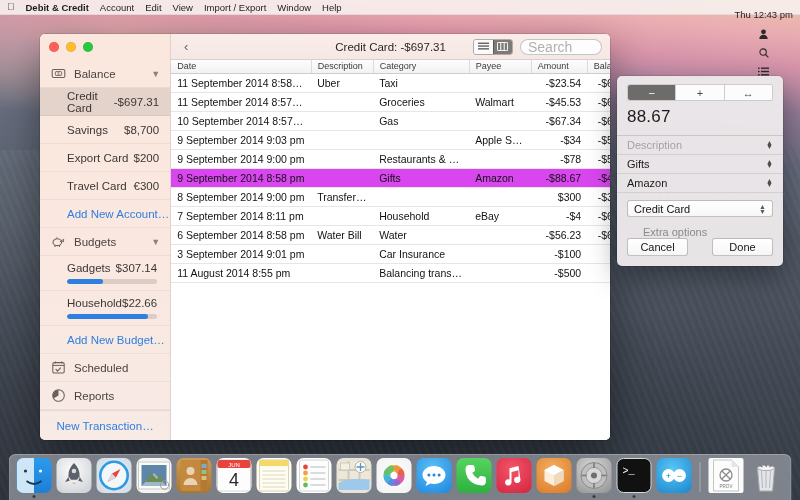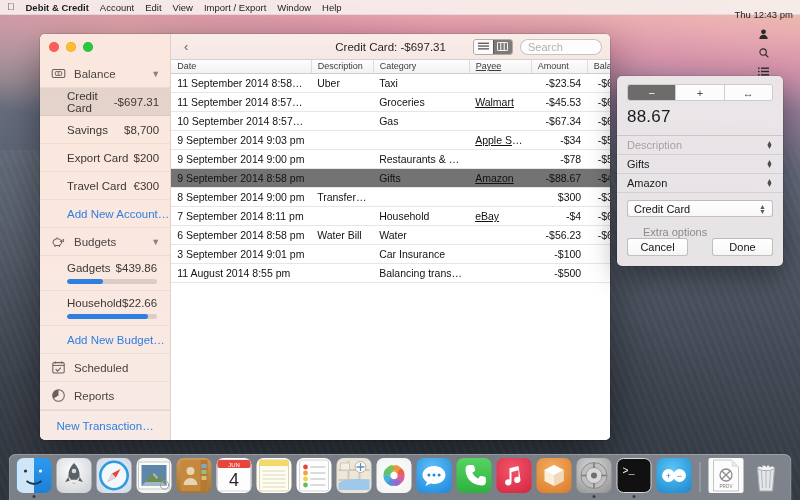--- a/index.html
+++ b/index.html
@@ -142,42 +142,42 @@
   }
   .tb-right { margin-left: auto; display: flex; align-items: center; gap: 7px; z-index: 2; }
   .seg { display: flex; border: 0.5px solid rgba(0,0,0,0.28); border-radius: 3px; overflow: hidden; height: 16px; }
   .seg > div { width: 19px; display: flex; align-items: center; justify-content: center; background: #fbfbfb; }
   .seg > div + div { border-left: 0.5px solid rgba(0,0,0,0.28); }
   .seg > div.on { background: #7d7a77; }
   .search-field {
     width: 82px; height: 16px; border-radius: 8px;
     background: #fdfdfd; border: 0.5px solid rgba(0,0,0,0.22);
     display: flex; align-items: center; padding: 0 7px;
-    font-size: 11px; color: #b3b0ad;
+    font-size: 14px; color: #b3b0ad;
   }
 
   
   #tablewrap { flex: 1 1 auto; overflow: hidden; background: #fff; }
   table.tx { width: 100%; border-collapse: collapse; table-layout: fixed; }
   table.tx th {
     font-weight: normal; font-size: 9px; color: #3b3b3b; text-align: left;
     padding: 1px 6px 2px 6px; height: 13px;
     background: linear-gradient(180deg,#fdfdfd,#f2f2f2);
     border-bottom: 0.5px solid #cdcdcd;
   }
   table.tx th + th { border-left: 0.5px solid #dcdcdc; }
   table.tx td {
     font-size: 10.5px; color: #121212; padding: 0 6px; height: 19px;
     border-bottom: 0.5px solid #e6e6e6; white-space: nowrap; overflow: hidden; text-overflow: ellipsis;
   }
-  table.tx tr.sel td { background: #737373; }
+  table.tx tr.sel td { background: #d946ef; }
   .c-date { width: 140px; }
   .c-desc { width: 62px; }
   .c-cat  { width: 96px; }
-  .c-pay  { width: 62px; text-decoration: underline; }
+  .c-pay  { width: 62px; }
   .c-amt  { width: 56px; text-align: right; }
   .c-bal  { width: 58px; text-align: right; }
   th.c-amt, th.c-bal { text-align: left; }
 
   
   #popover {
     position: absolute; left: 617px; top: 76px; width: 166px; height: 190px;
     background: rgba(236,232,234,0.97);
     border-radius: 5px;
     box-shadow: 0 10px 28px rgba(0,0,0,0.38), 0 0 0 0.5px rgba(0,0,0,0.2);
@@ -366,21 +366,21 @@
             <path d="M5 4.6 l1.4 -1.3" stroke="#6b615c" stroke-width="0.9" fill="none"></path>
           </svg>
       </span>
       <span>Budgets</span>
       <span class="chev">▼</span>
     </div>
 
     <div class="sb-budget">
       <div class="line">
         <span>Gadgets</span>
-        <span class="val">$439.86</span>
+        <span class="val">$307.14</span>
       </div>
       <div class="bar-track">
         <div class="bar-fill" id="bar0" style="width: 40%; background: rgb(47, 127, 224);"></div>
       </div>
     </div>
     <div class="sb-budget">
       <div class="line">
         <span>Household</span>
         <span class="val">$22.66</span>
       </div>

